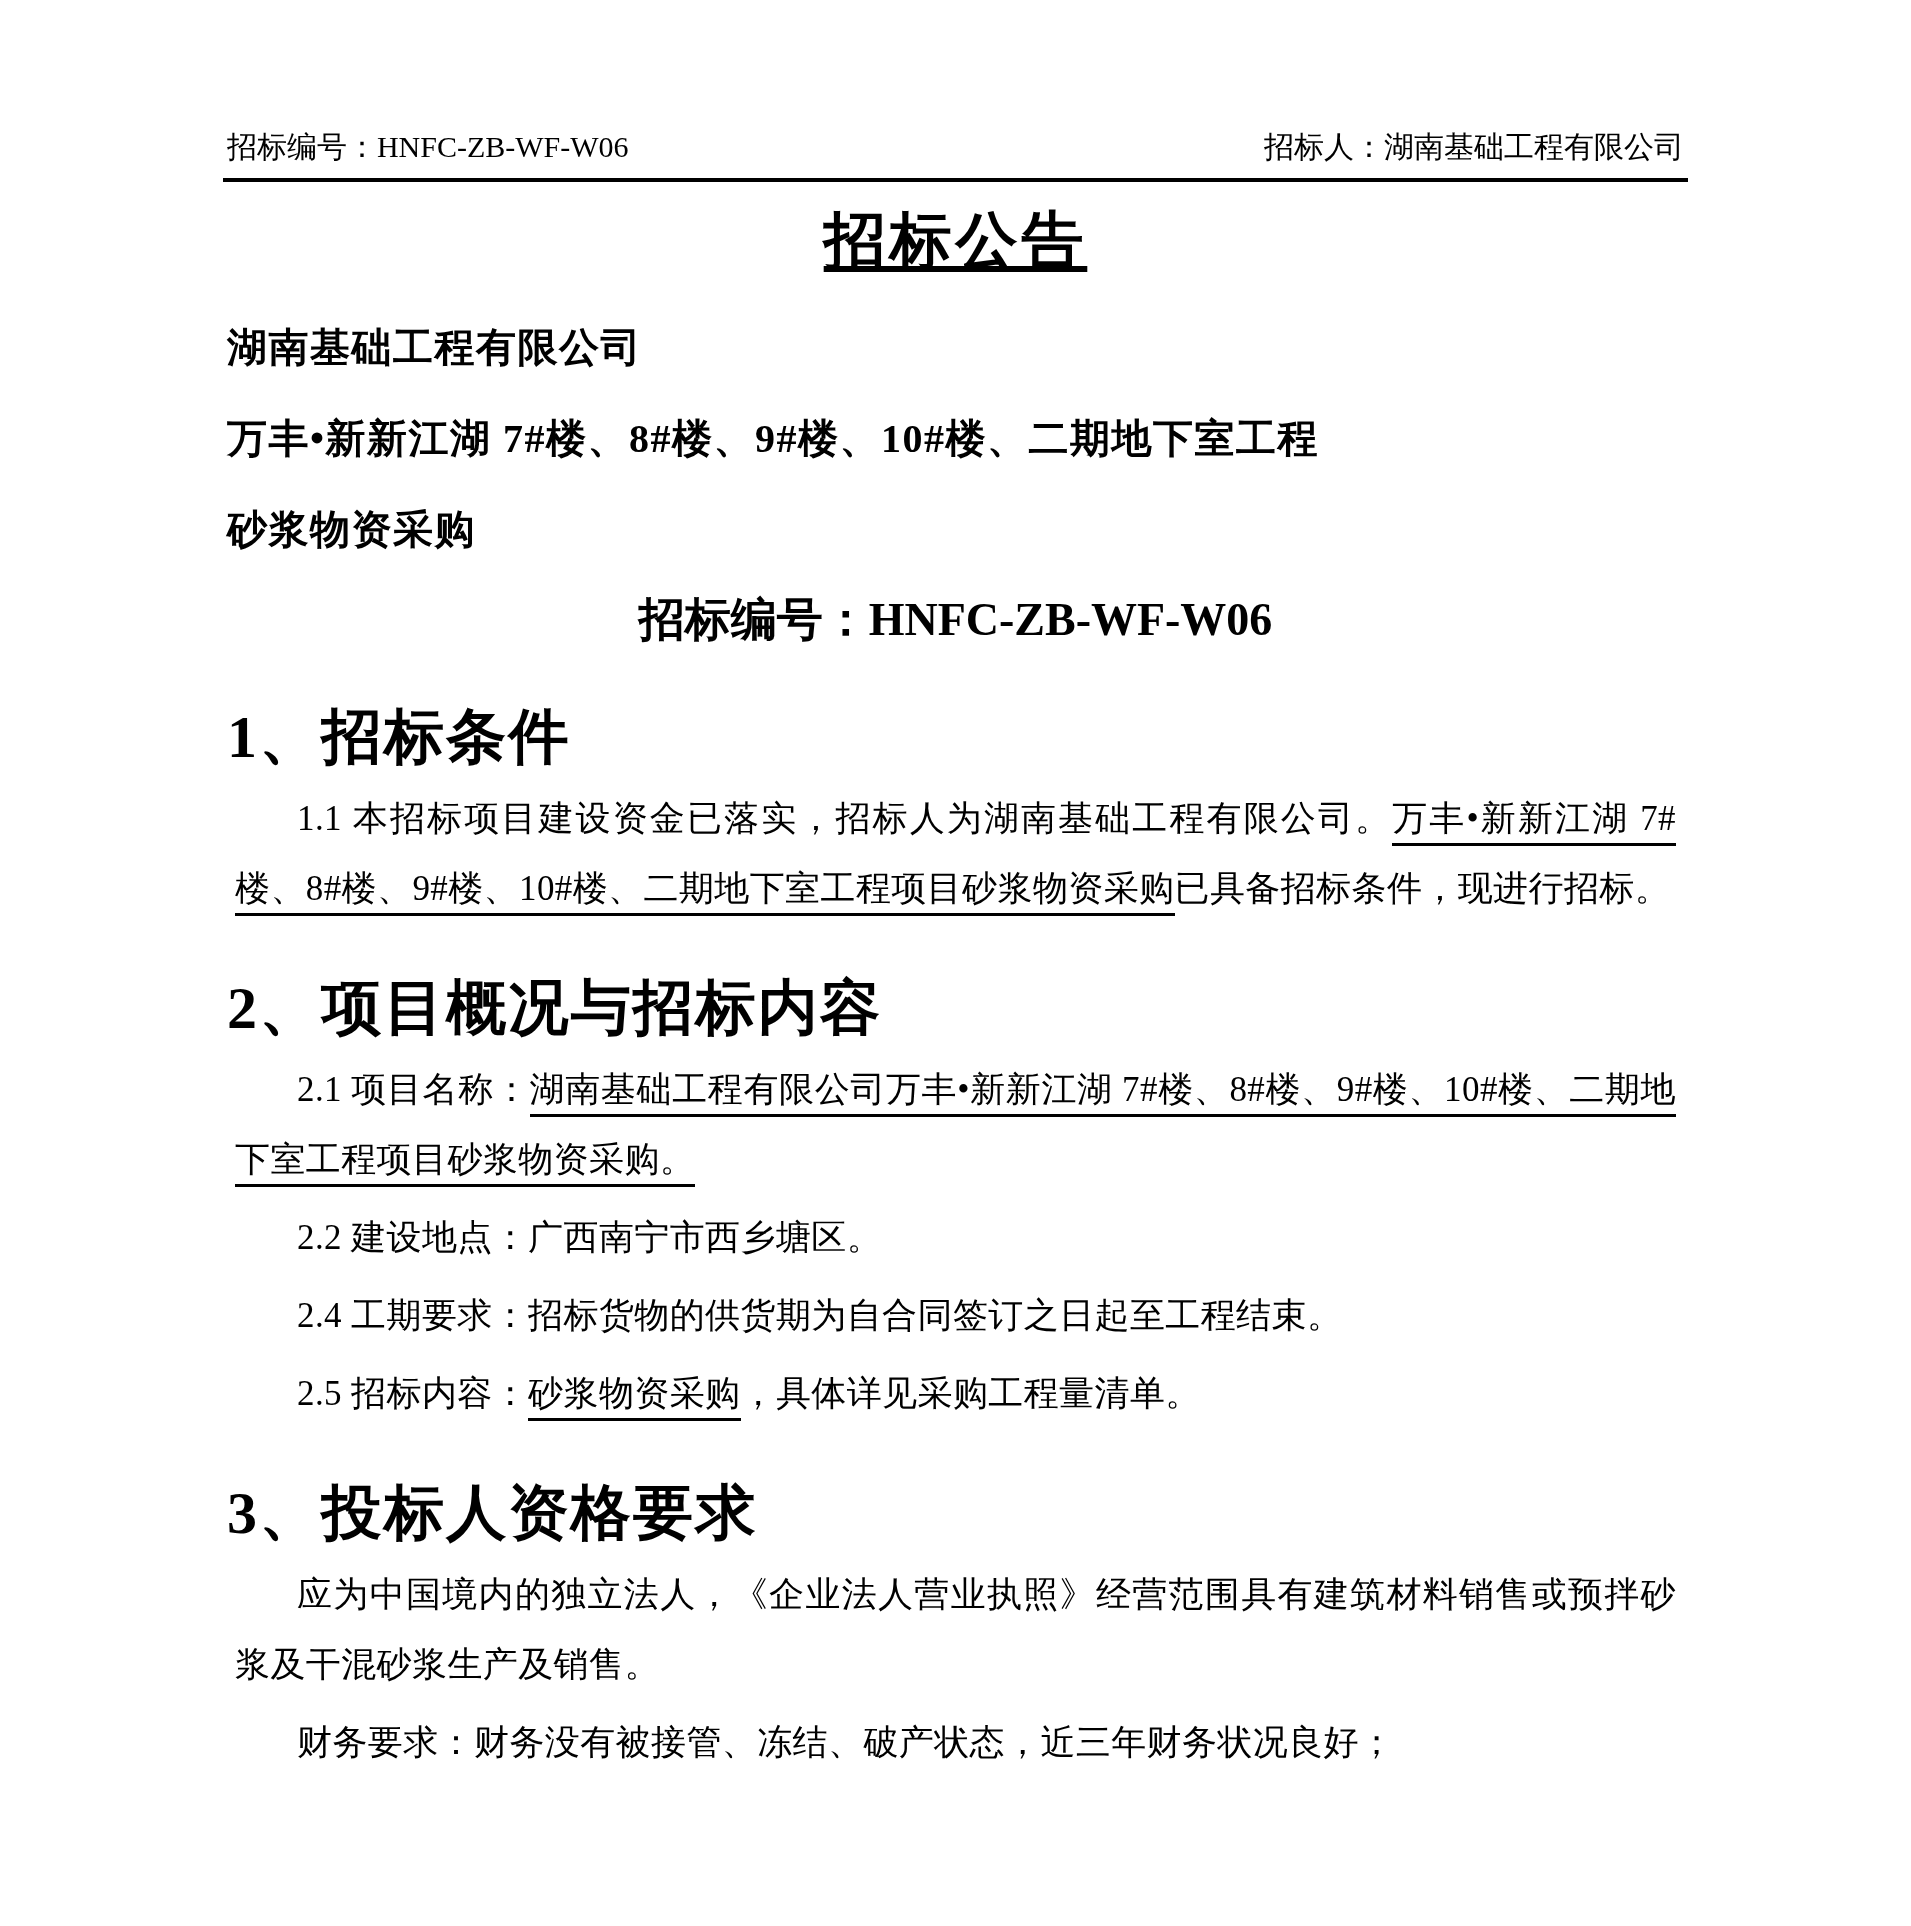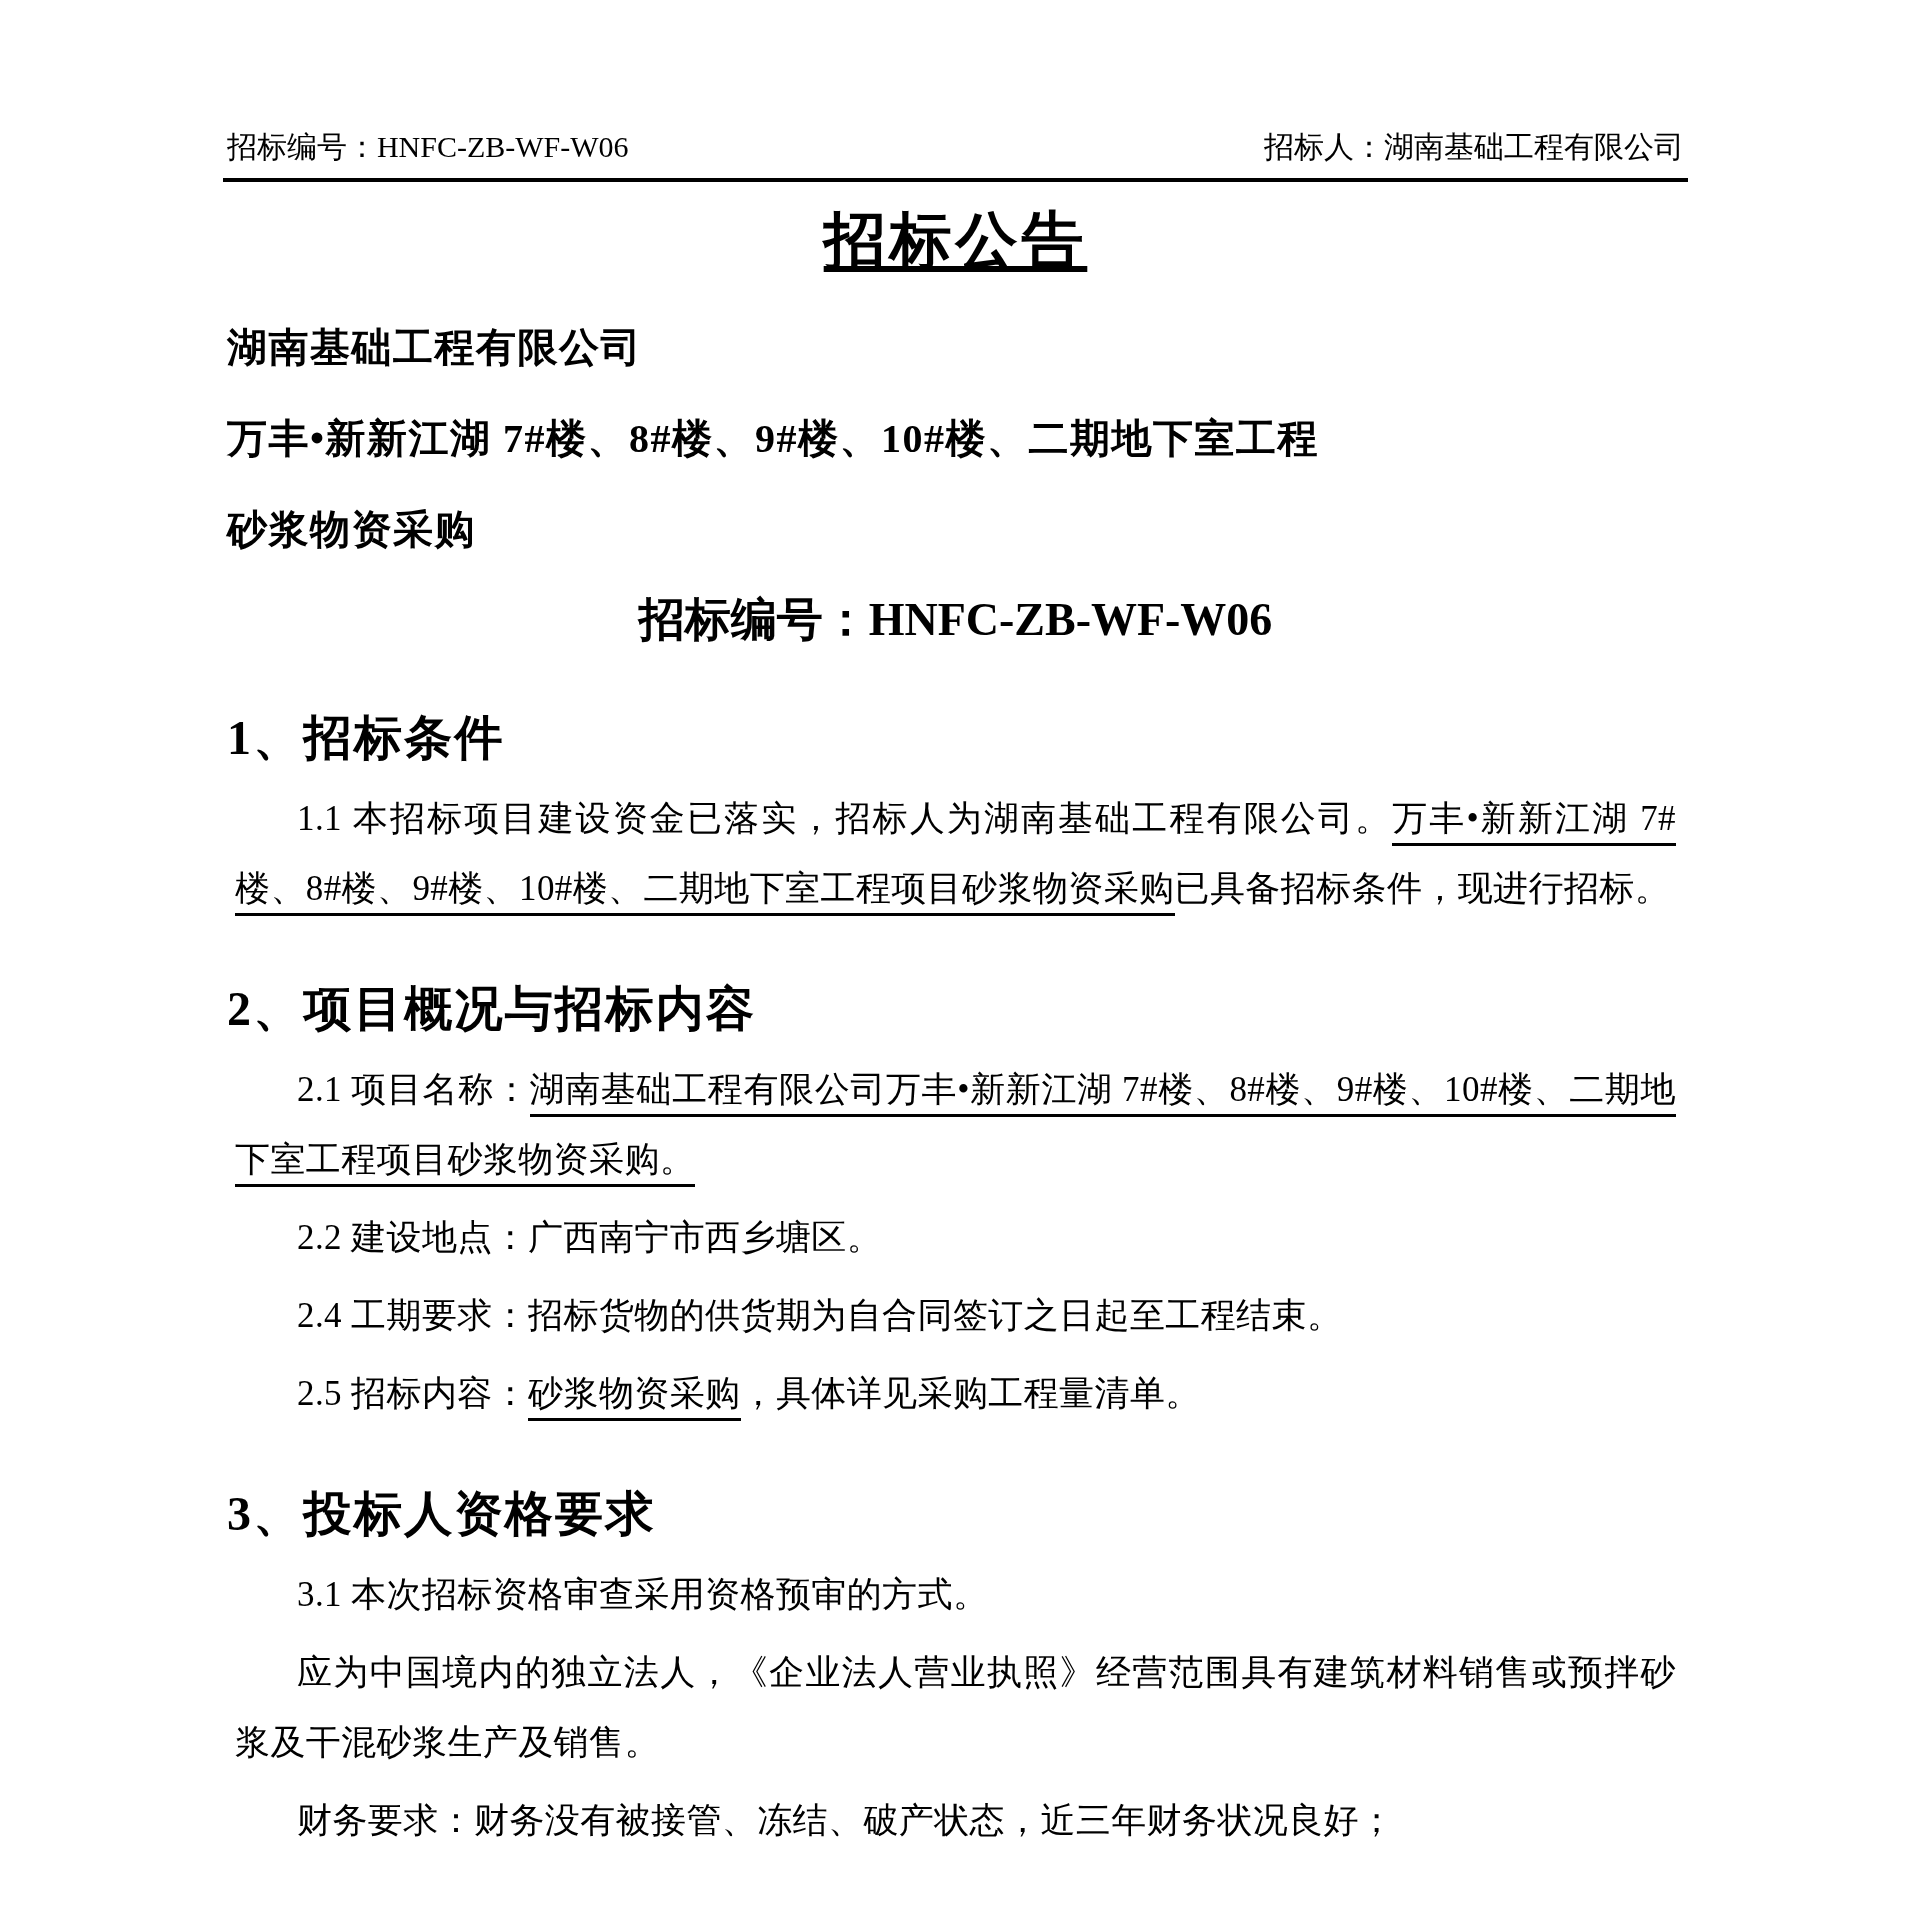--- a/index.html
+++ b/index.html
@@ -44,21 +44,21 @@
   }
   .bid-line {
     margin: 27px 0 13.5px 0;
     text-align: center;
     font-size: 46px;
     line-height: 67px;
     font-weight: 700;
   }
   .sec-heading {
     margin: 46px 0 7.7px 0;
-    font-size: 48px;
+    font-size: 60px;
     line-height: 77px;
     font-weight: 700;
     letter-spacing: 2.3px;
   }
   .para {
     margin: 8px;
     font-size: 35px;
     line-height: 70px;
     text-align: justify;
     text-indent: 62px;
@@ -90,18 +90,17 @@
   <h2 class="sec-heading">1、招标条件</h2>
   <p class="para"><span>1.1 本招标项目建设资金已落实，招标人为湖南基础工程有限公司。</span><span class="u">万丰•新新江湖 7#楼、8#楼、9#楼、10#楼、二期地下室工程项目砂浆物资采购</span><span>已具备招标条件，现进行招标。</span></p>
 
   <h2 class="sec-heading">2、项目概况与招标内容</h2>
   <p class="para"><span>2.1 项目名称：</span><span class="u">湖南基础工程有限公司万丰•新新江湖 7#楼、8#楼、9#楼、10#楼、二期地下室工程项目砂浆物资采购。</span></p>
   <p class="para">2.2 建设地点：广西南宁市西乡塘区。</p>
   <p class="para">2.4 工期要求：招标货物的供货期为自合同签订之日起至工程结束。</p>
   <p class="para"><span>2.5 招标内容：</span><span class="u">砂浆物资采购</span><span>，具体详见采购工程量清单。</span></p>
 
   <h2 class="sec-heading">3、投标人资格要求</h2>
-  <p class="para">3.1 本次招标资格审查采用资格预审的方式。</p>
   <p class="para">应为中国境内的独立法人，《企业法人营业执照》经营范围具有建筑材料销售或预拌砂浆及干混砂浆生产及销售。</p>
   <p class="para">财务要求：财务没有被接管、冻结、破产状态，近三年财务状况良好；</p>
 
 </main>
 
 
 </body></html>

